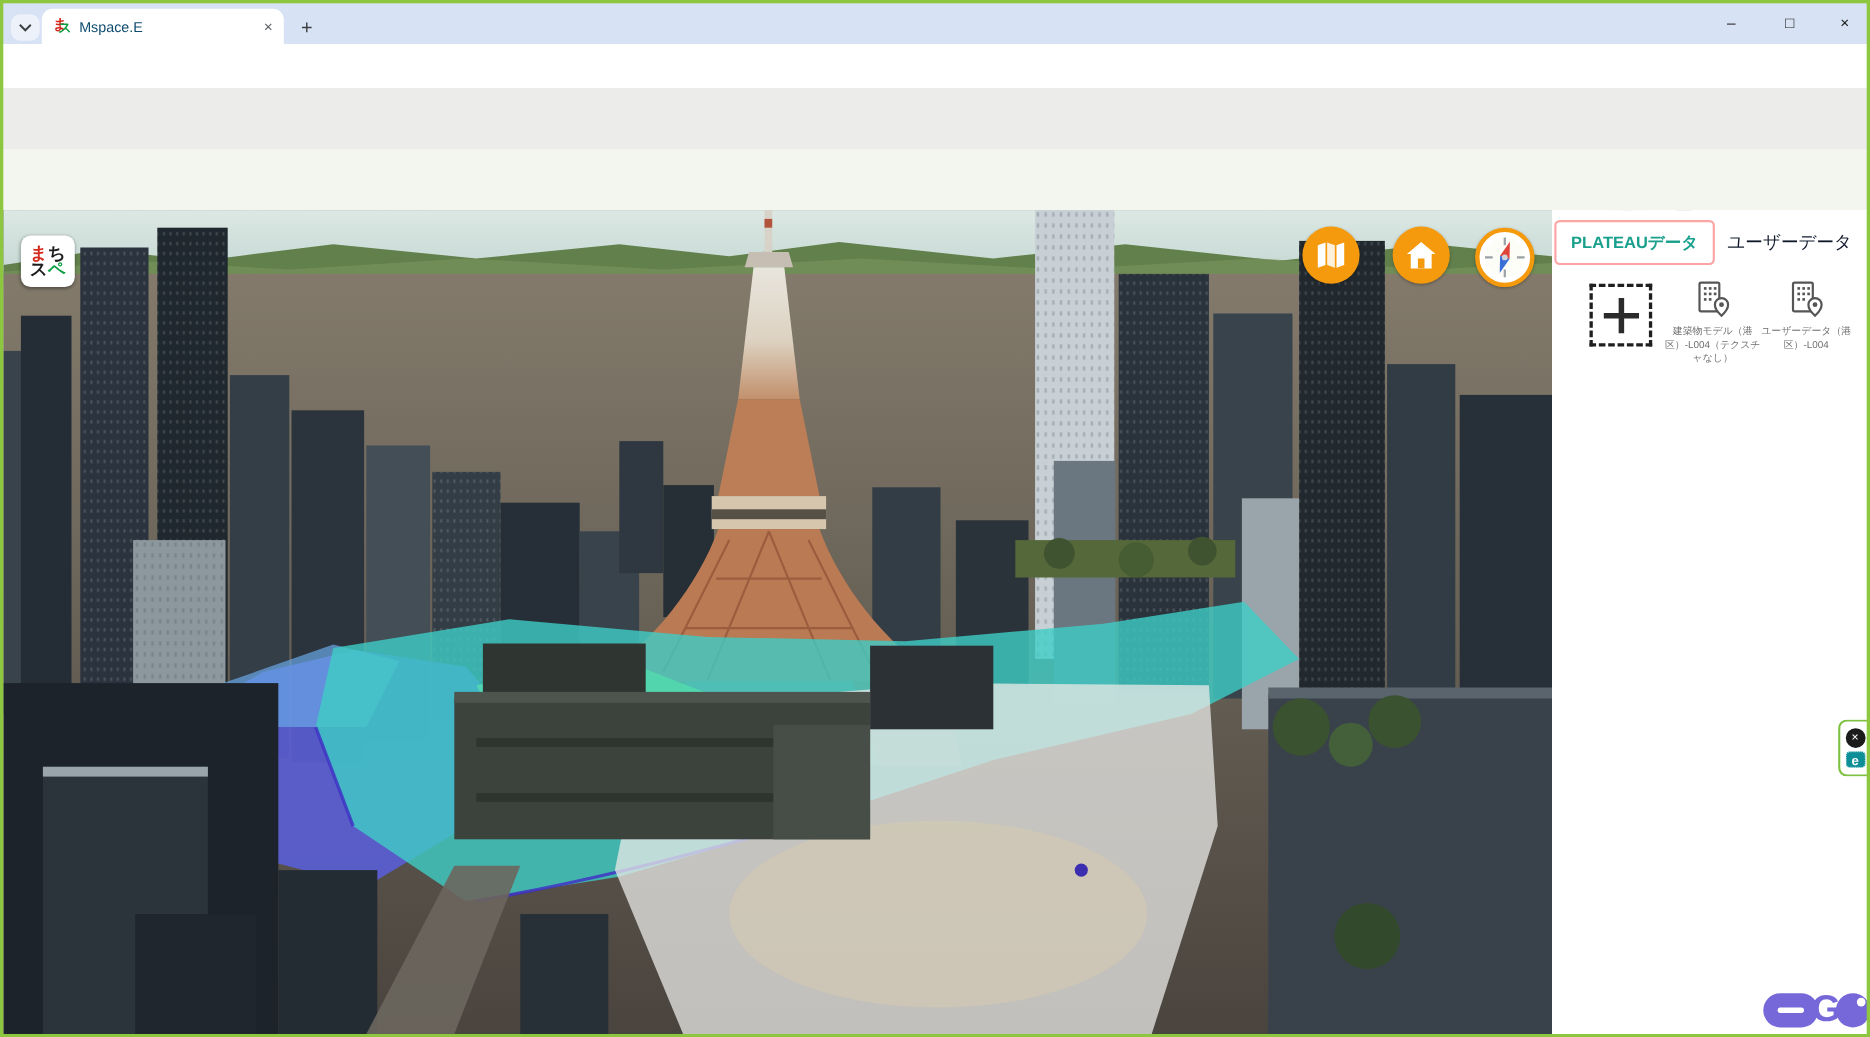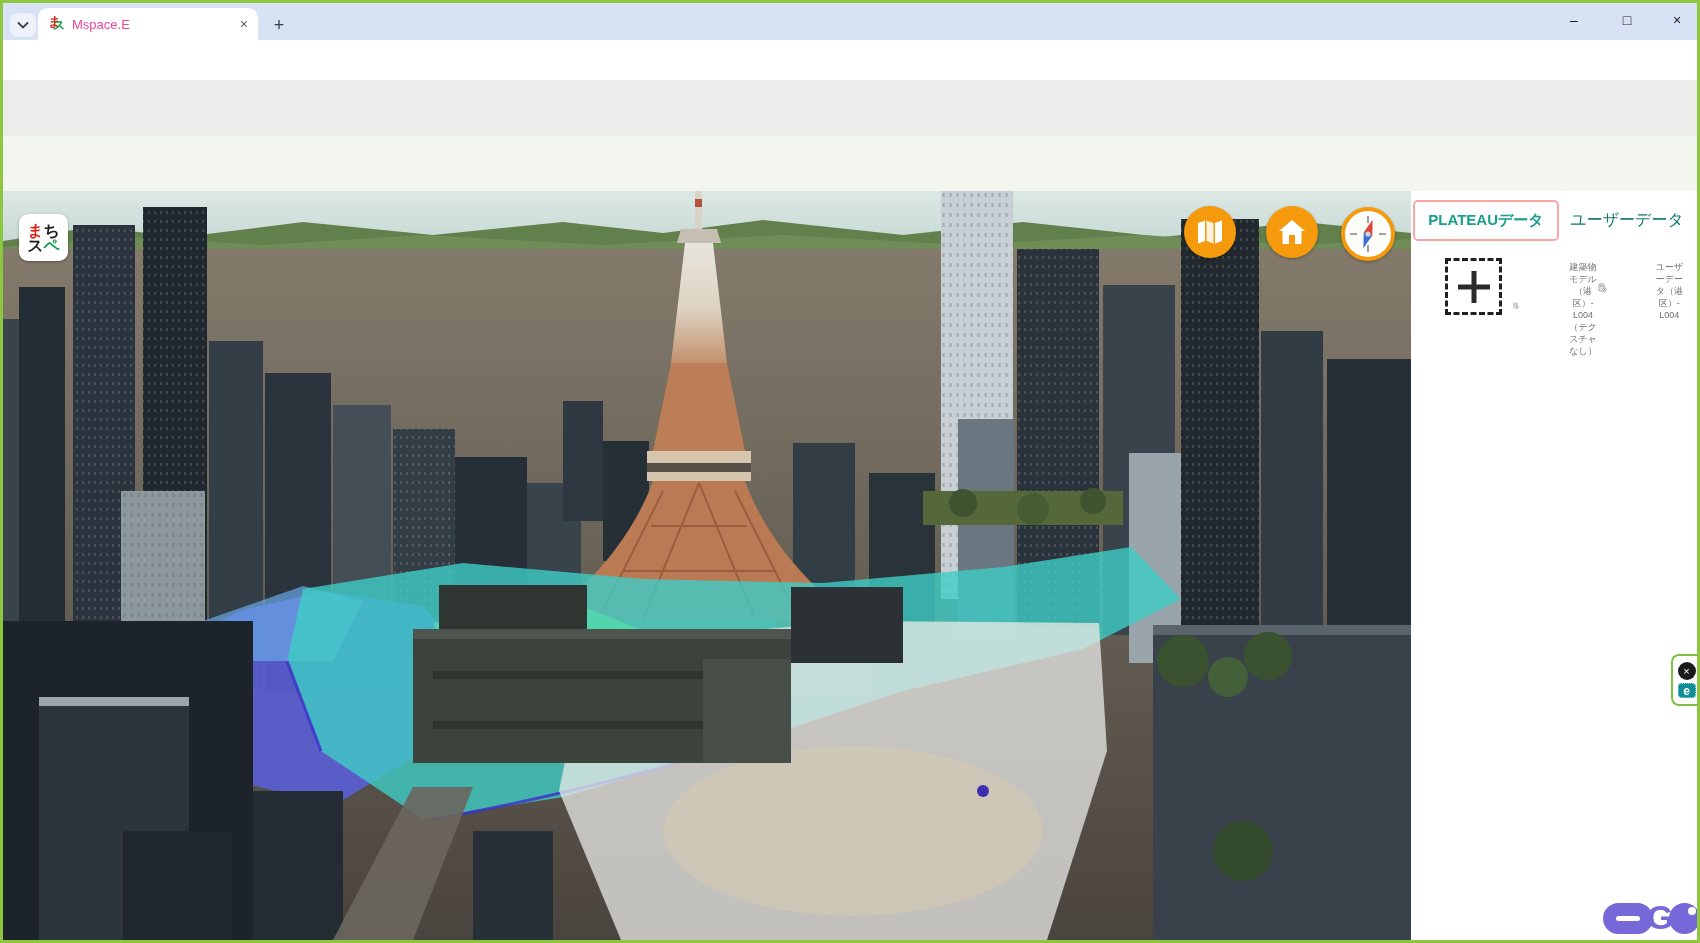--- a/index.html
+++ b/index.html
@@ -9,21 +9,21 @@
   #frame{position:absolute;inset:0;border:3px solid #8dc63f;pointer-events:none;z-index:99;}
   
   #tabstrip{left:0;top:0;width:1700px;height:40px;background:#d7e2f4;}
   #tabsearch{left:10px;top:13px;width:26px;height:24px;border-radius:8px;background:rgba(255,255,255,.55);
     display:flex;align-items:center;justify-content:center;}
   #tab{left:38px;top:8px;width:220px;height:32px;background:#fff;border-radius:10px 10px 0 0;
     display:flex;align-items:center;padding:0 10px;box-sizing:border-box;}
   .favicon{width:16px;height:16px;position:relative;margin-right:8px;flex:0 0 auto;}
   .favicon .f1{position:absolute;left:0;top:-3px;font-size:13px;font-weight:bold;color:#d42a1e;}
   .favicon .f2{position:absolute;left:5px;top:1px;font-size:12px;font-weight:bold;color:#0b9e43;}
-  #tab .title{font-size:13px;color:#ec4899;flex:1;}
+  #tab .title{font-size:13px;color:#0c4a6e;flex:1;}
   #tab .close{font-size:14px;color:#5f6368;cursor:pointer;}
   #newtab{left:266px;top:12px;width:26px;height:26px;border-radius:50%;display:flex;align-items:center;
     justify-content:center;font-size:18px;color:#3c4043;}
   .winctl{top:0;height:40px;width:44px;display:flex;align-items:center;justify-content:center;
     font-size:14px;color:#1b1b1b;}
   
   #navbar{left:0;top:40px;width:1700px;height:40px;background:#ffffff;}
   .navic{top:48px;width:24px;height:24px;display:flex;align-items:center;justify-content:center;
     font-size:18px;color:#474747;}
   #omnibox{left:114px;top:46px;width:1370px;height:29px;background:#eff1f5;border-radius:15px;
@@ -61,24 +61,24 @@
   .mapbtn{width:52px;height:52px;border-radius:50%;background:#f49a0c;display:flex;align-items:center;
     justify-content:center;box-shadow:0 1px 3px rgba(0,0,0,.3);}
   #compassbtn{background:#fff;border:4px solid #f49a0c;width:46px;height:46px;box-sizing:content-box;
     padding:0;}
   
   #sidebar{left:1411px;top:191px;width:286px;height:749px;background:#fff;}
   #tab-plateau{left:1413px;top:200px;width:146px;height:41px;border:2px solid #fca5a5;border-radius:5px;
     display:flex;align-items:center;justify-content:center;font-size:15px;font-weight:bold;color:#18a08d;
     box-sizing:border-box;background:#fff;}
   #tab-user{left:1561px;top:200px;width:132px;height:41px;display:flex;align-items:center;justify-content:center;
-    font-size:16px;color:#0f766e;}
+    font-size:16px;color:#0f172a;}
   #addmodel{left:1445px;top:258px;width:57px;height:57px;border:3px dashed #1f1f1f;box-sizing:border-box;
     display:flex;align-items:center;justify-content:center;}
-  .sbitem{top:255px;width:88px;display:flex;flex-direction:row;align-items:center;gap:46px;}
+  .sbitem{top:255px;width:88px;display:flex;flex-direction:column;align-items:center;}
   .sbitem .lbl{margin-top:6px;font-size:9px;line-height:12px;color:#6f6f6f;text-align:center;}
   
   #edgewidget{left:1671px;top:654px;width:29px;height:52px;background:#fff;border:2px solid #7ec141;
     border-right:none;border-radius:8px 0 0 8px;box-sizing:border-box;display:flex;flex-direction:column;
     align-items:center;justify-content:center;gap:3px;}
   #ew-close{width:18px;height:18px;border-radius:50%;background:#1b1b1b;color:#fff;font-size:11px;
     display:flex;align-items:center;justify-content:center;}
   #ew-e{width:18px;height:15px;border-radius:4px;background:#0e8f97;color:#fff;font-size:12px;font-weight:bold;
     display:flex;align-items:center;justify-content:center;border:1.5px dotted #9fd8dc;box-sizing:border-box;}
   

